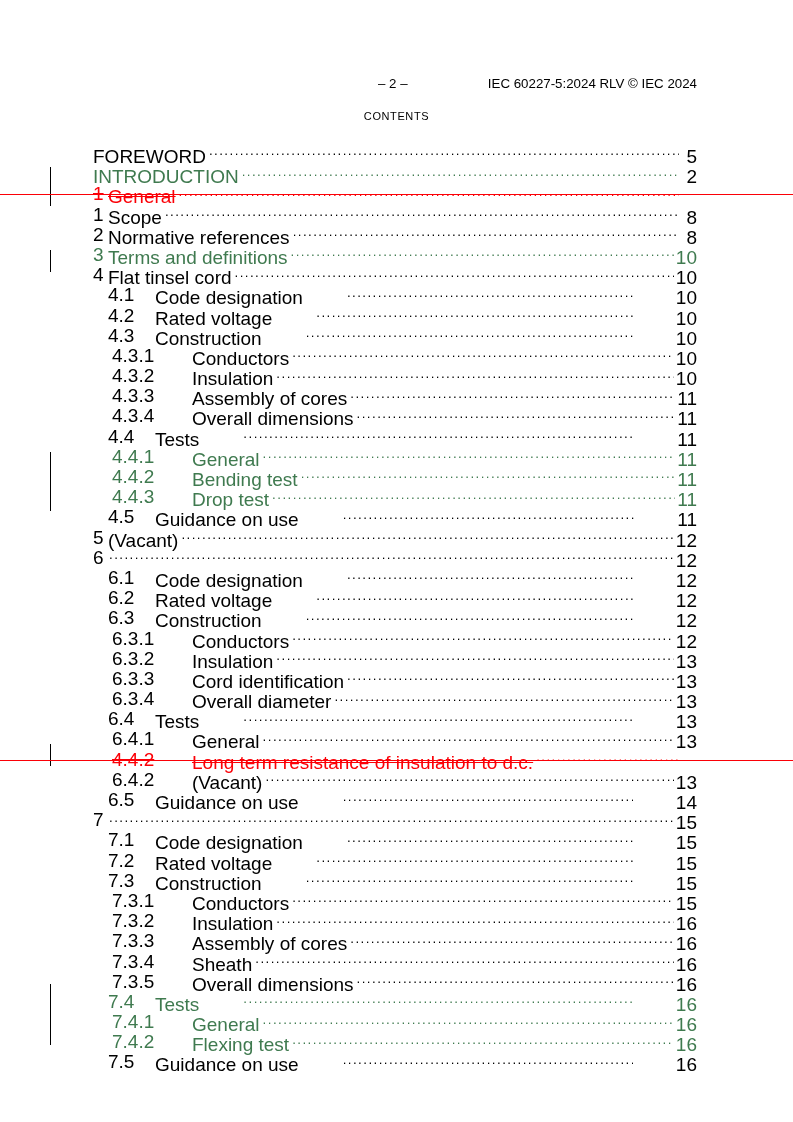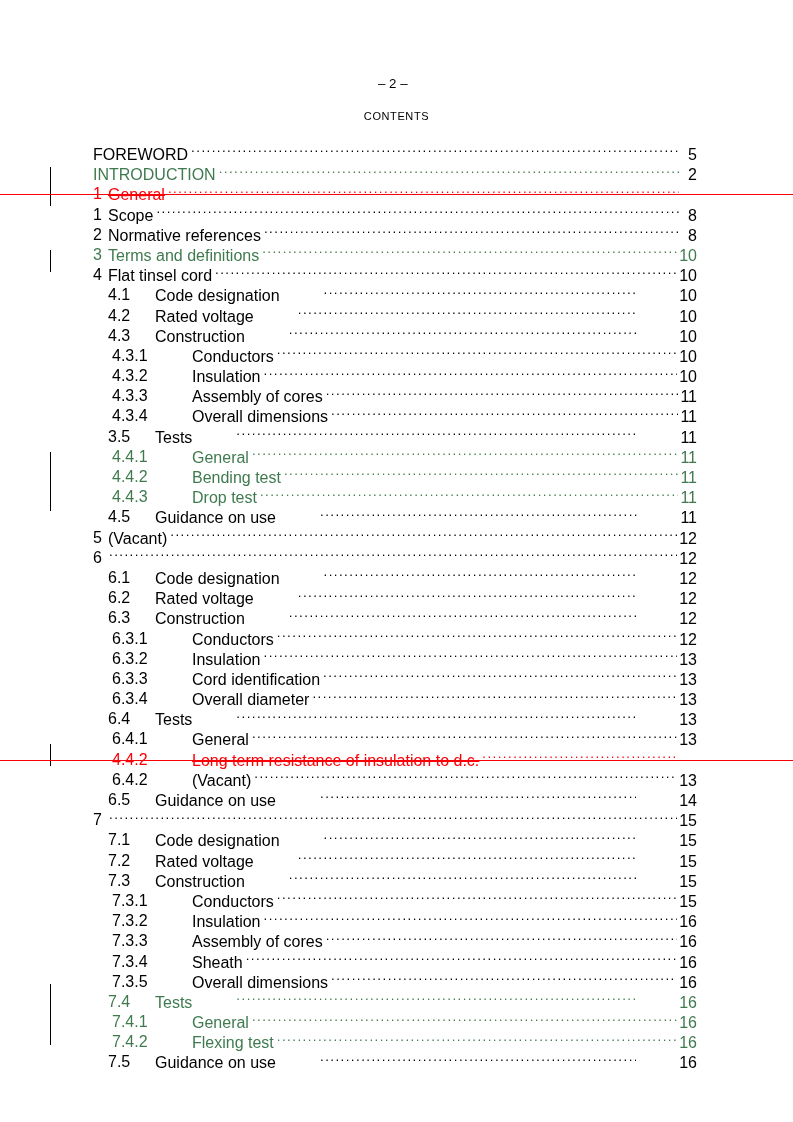--- a/index.html
+++ b/index.html
@@ -61,21 +61,21 @@
     position: absolute;
     top: 144px;
     left: 0;
     width: 793px;
   }
 
   .toc-row {
     position: relative;
     height: 20.2px;
     line-height: 20.2px;
-    font-size: 16px;
+    font-size: 19px;
     white-space: nowrap;
   }
 
   
   .num {
     position: absolute;
     top: 0;
     text-align: left;
   }
   
@@ -163,20 +163,21 @@
     background: #000000;
   }
 </style>
 </head>
 <body>
 
 <div class="page">
 
   <div class="runhead">
     <span class="folio">– 2 –</span>
+    <span class="docref">IEC 60227-5:2024 RLV © IEC 2024</span>
   </div>
 
   <div class="contents-title">CONTENTS</div>
 
   <div id="changebars">
       <div class="changebar" style="top: 167px; height: 39px;"></div>
       <div class="changebar" style="top: 250px; height: 22px;"></div>
       <div class="changebar" style="top: 452px; height: 59px;"></div>
       <div class="changebar" style="top: 744px; height: 22px;"></div>
       <div class="changebar" style="top: 984px; height: 61px;"></div>
@@ -288,21 +289,21 @@
       </div>
       <div class="toc-row lvl3">
         <span class="num">4.3.4</span>
         <span class="entry">
           <span class="label">Overall dimensions</span>
           <span class="leader"></span>
           <span class="page-no">11</span>
         </span>
       </div>
       <div class="toc-row lvl2">
-        <span class="num">3.5</span>
+        <span class="num">4.4</span>
         <span class="entry">
           <span class="label">Tests</span>
           <span class="leader"></span>
           <span class="page-no">11</span>
         </span>
       </div>
       <div class="toc-row lvl3 ins">
         <span class="num">4.4.1</span>
         <span class="entry">
           <span class="label">General</span>

